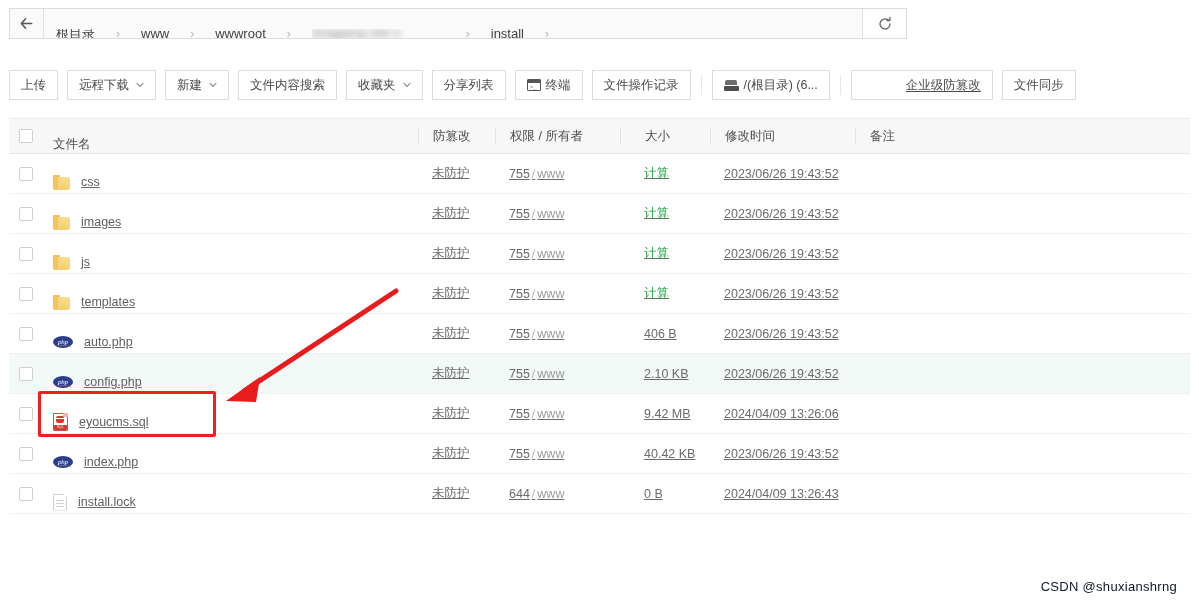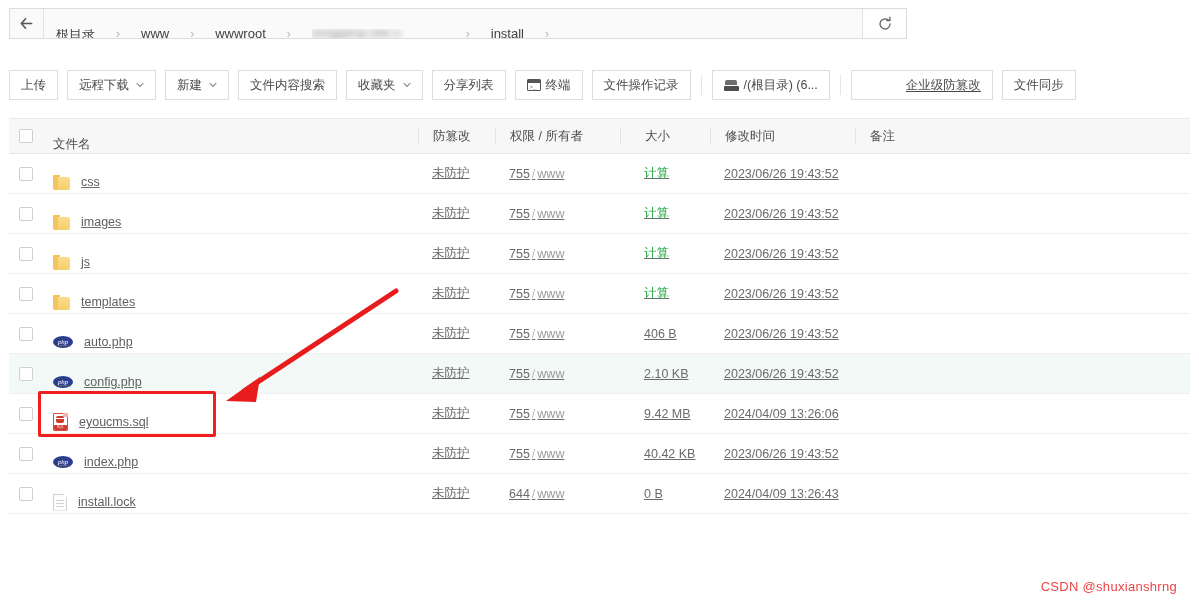--- a/index.html
+++ b/index.html
@@ -174,21 +174,21 @@
 
   
   .anno-rect {
     position:absolute; left:38px; top:391px; width:178px; height:46px;
     border: 3px solid #f01e1e; border-radius: 2px; pointer-events:none;
   }
   .anno-arrow { position: absolute; left: 200px; top: 285px; pointer-events:none; }
 
   .watermark {
     position:absolute; right: 22px; bottom: 10px;
-    font-size: 13px; color: #ef4444; letter-spacing: .3px;
+    font-size: 13px; color: #0f172a; letter-spacing: .3px;
   }
 </style>
 </head>
 <body>
 
 <div class="page">
 
   <div class="crumb-bar">
     <div class="back-btn">
       <span class="ico">

